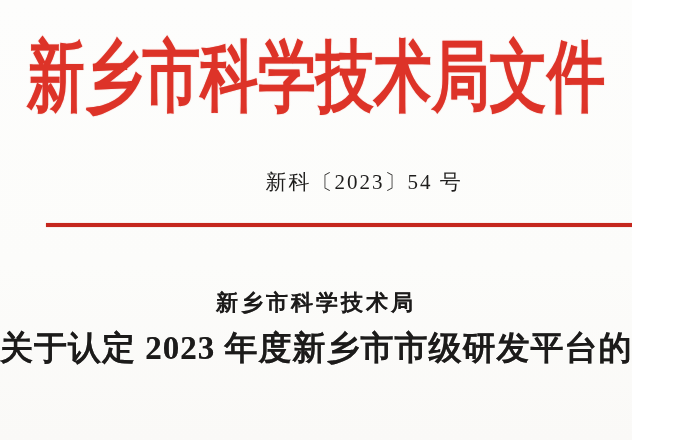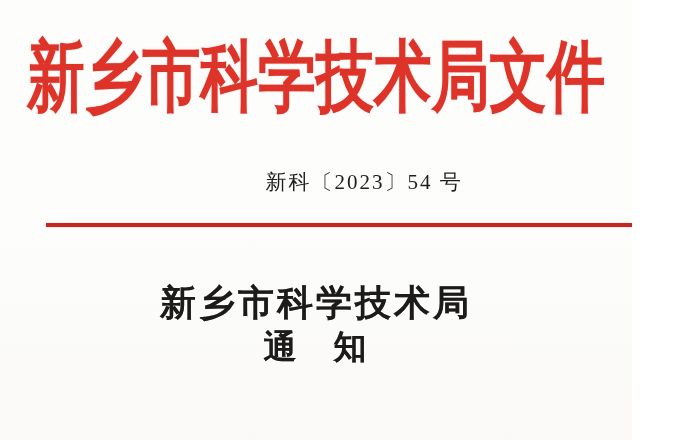--- a/index.html
+++ b/index.html
@@ -66,21 +66,21 @@
     width: 100%;
     text-align: center;
     color: #1c1b1a;
   }
   .title-line {
     font-weight: bold;
     white-space: nowrap;
     text-shadow: 0 0 0.5px rgba(28, 27, 26, 0.6);
   }
   .title-line-1 {
-    font-size: 36px;
+    font-size: 22px;
     letter-spacing: 3px;
     line-height: 40px;
   }
   .title-line-2 {
     font-size: 33px;
     letter-spacing: 1px;
     line-height: 50px;
   }
   .title-line-3 {
     font-size: 33px;
@@ -94,16 +94,16 @@
 <div class="page">
 
   <div class="header-title">新乡市科学技术局文件</div>
 
   <div class="doc-number">新科〔2023〕54 号</div>
 
   <div class="red-rule"></div>
 
   <div class="title-block">
     <div class="title-line title-line-1">新乡市科学技术局</div>
-    <div class="title-line title-line-3">通　知</div>
+    <div class="title-line title-line-2">关于认定 2023 年度新乡市市级研发平台的</div>
   </div>
 
 </div>
 
 </body></html>

